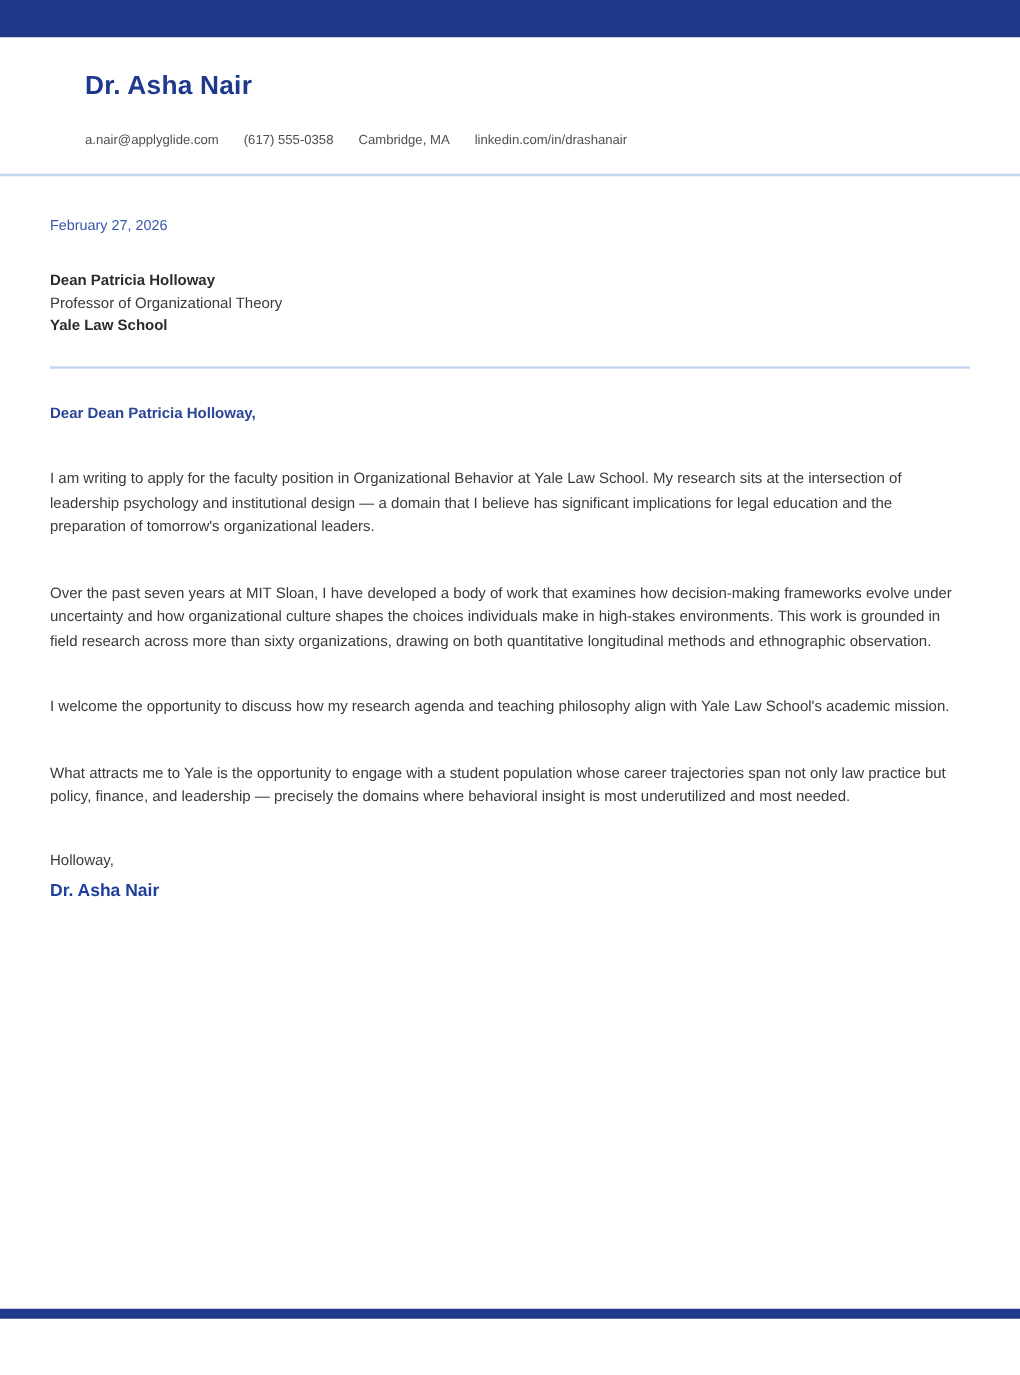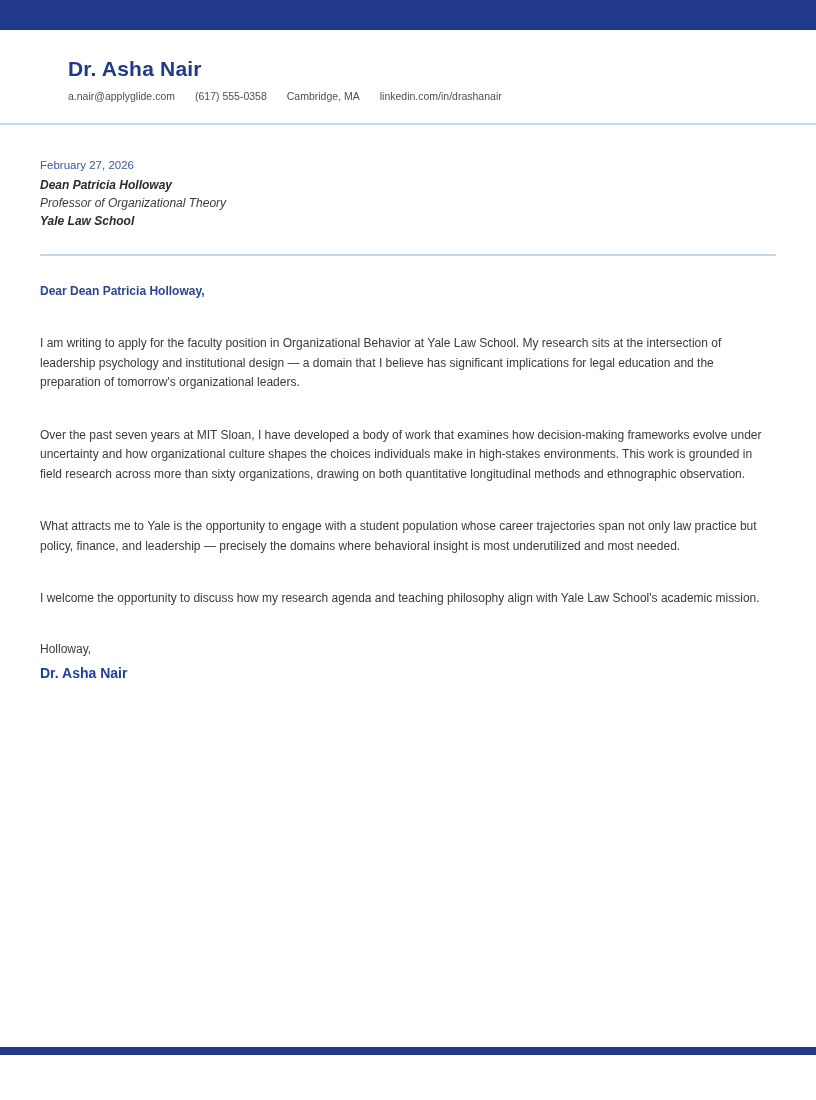--- a/index.html
+++ b/index.html
@@ -21,40 +21,40 @@
     border-bottom: 2px solid var(--header-border-color, #c3d7f1);
     background: #ffffff;
   }
   .name {
     font-size: 21px;
     font-weight: bold;
     letter-spacing: 0.2px;
     color: var(--name-color, #1f3a8c);
   }
   .contact-row {
-    margin-top: 9px;
+    margin-top: 25px;
     display: flex;
     gap: 20px;
     font-size: 10.5px;
     color: var(--contact-color, #4f4f4f);
   }
   .letter {
     padding: 0 40px;
     color: var(--body-text-color, #3a3a3a);
     font-size: 12px;
     line-height: 19.5px;
   }
   .date {
     margin-top: 31px;
     font-size: 11.5px;
     color: var(--date-color, #3a57a8);
   }
   .recipient {
+    margin-top: 23px;
     line-height: 18px;
-    font-style: italic;
   }
   .recipient .bold { font-weight: bold; color: #2b2b2b; }
   .divider {
     border: none;
     border-top: 2px solid var(--header-border-color, #c3d7f1);
     margin: 24px 0 0 0;
   }
   .salutation {
     margin-top: 26px;
     font-weight: bold;
@@ -105,20 +105,20 @@
     <div>Professor of Organizational Theory</div>
     <div class="bold">Yale Law School</div>
   </div>
 
   <hr class="divider">
 
   <div class="salutation">Dear Dean Patricia Holloway,</div>
 
   <p class="paragraph">I am writing to apply for the faculty position in Organizational Behavior at Yale Law School. My research sits at the intersection of leadership psychology and institutional design — a domain that I believe has significant implications for legal education and the preparation of tomorrow's organizational leaders.</p>
   <p class="paragraph">Over the past seven years at MIT Sloan, I have developed a body of work that examines how decision-making frameworks evolve under uncertainty and how organizational culture shapes the choices individuals make in high-stakes environments. This work is grounded in field research across more than sixty organizations, drawing on both quantitative longitudinal methods and ethnographic observation.</p>
+  <p class="paragraph">I welcome the opportunity to discuss how my research agenda and teaching philosophy align with Yale Law School's academic mission.</p>
   <p class="paragraph">What attracts me to Yale is the opportunity to engage with a student population whose career trajectories span not only law practice but policy, finance, and leadership — precisely the domains where behavioral insight is most underutilized and most needed.</p>
-  <p class="paragraph">I welcome the opportunity to discuss how my research agenda and teaching philosophy align with Yale Law School's academic mission.</p>
 
   <div class="closing">Holloway,</div>
   <div class="signature">Dr. Asha Nair</div>
 </main>
 
 <div class="footerbar"></div>
 
 </body></html>

